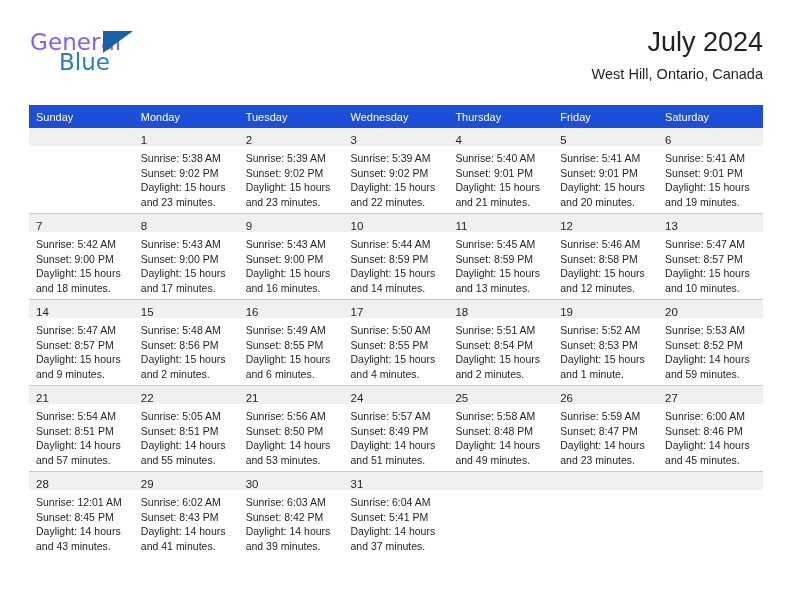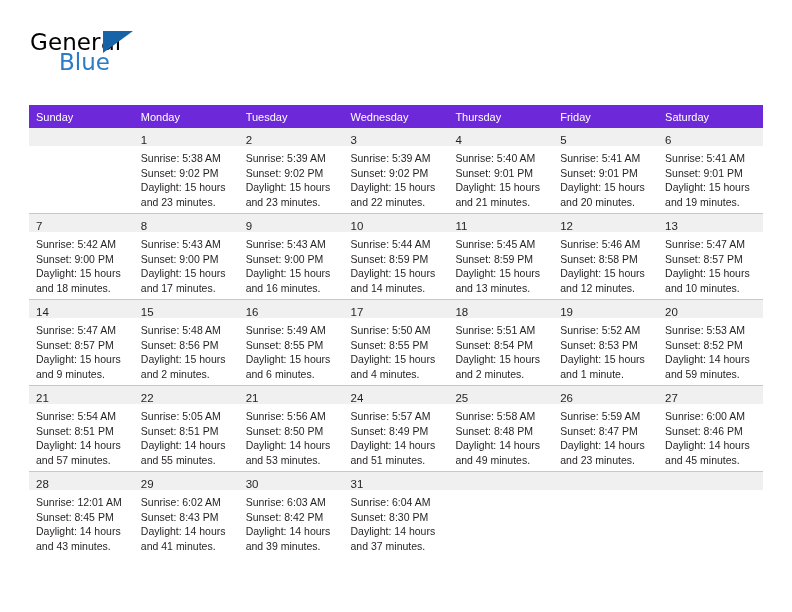--- a/index.html
+++ b/index.html
@@ -36,21 +36,21 @@
     top: 0;
     width: 200px;
     height: 60px;
   }
   .logo-general {
     position: absolute;
     left: 1px;
     top: 3px;
     font-size: 23px;
     letter-spacing: 0.1px;
-    color: #000000;
+    color: #8b5cf6;
     font-family: "DejaVu Sans", sans-serif;
     line-height: 1;
   }
   .logo-blue {
     position: absolute;
     left: 30px;
     top: 23px;
     font-size: 23px;
     color: #2b7cc4;
     font-family: "DejaVu Sans", sans-serif;
@@ -89,21 +89,21 @@
   
   .calendar {
     position: absolute;
     left: 29px;
     top: 105px;
     width: 734px;
     border-collapse: collapse;
     table-layout: fixed;
   }
   .calendar th {
-    background: #6d28d9;
+    background: #1d4ed8;
     color: #ffffff;
     font-size: 11px;
     font-weight: normal;
     text-align: left;
     padding: 5px 0 5px 7px;
     height: 13px;
     border: none;
   }
   .weekrow > td {
     vertical-align: top;
@@ -150,20 +150,24 @@
 <div class="page">
 
   <div class="masthead">
 
     <div class="logo">
       <span class="logo-general">General</span>
       <span class="logo-triangle"></span>
       <span class="logo-blue">Blue</span>
     </div>
 
+    <div class="titleblock">
+      <div class="cal-title">July 2024</div>
+      <div class="cal-subtitle">West Hill, Ontario, Canada</div>
+    </div>
 
   </div>
 
   <table class="calendar">
     <thead>
       <tr>
         <th>Sunday</th>
         <th>Monday</th>
         <th>Tuesday</th>
         <th>Wednesday</th>
@@ -521,21 +525,21 @@
                 <div>Daylight: 14 hours</div>
                 <div>and 39 minutes.</div>
               </div>
             </div>
           </td>
           <td>
             <div class="daycell">
               <div class="daynum-strip"><span class="daynum">31</span></div>
               <div class="daylines">
                 <div>Sunrise: 6:04 AM</div>
-                <div>Sunset: 8:30 PM</div>
+                <div>Sunset: 5:41 PM</div>
                 <div>Daylight: 14 hours</div>
                 <div>and 37 minutes.</div>
               </div>
             </div>
           </td>
           <td>
             <div class="daycell empty">
               <div class="daynum-strip"><span class="daynum"></span></div>
               <div class="daylines">
                 <div></div>

